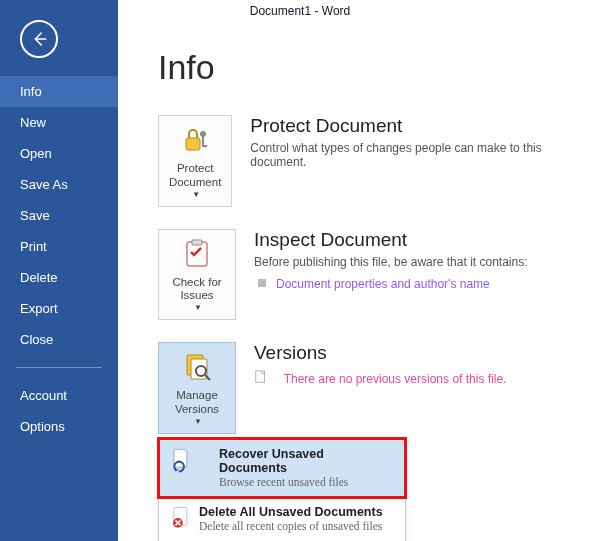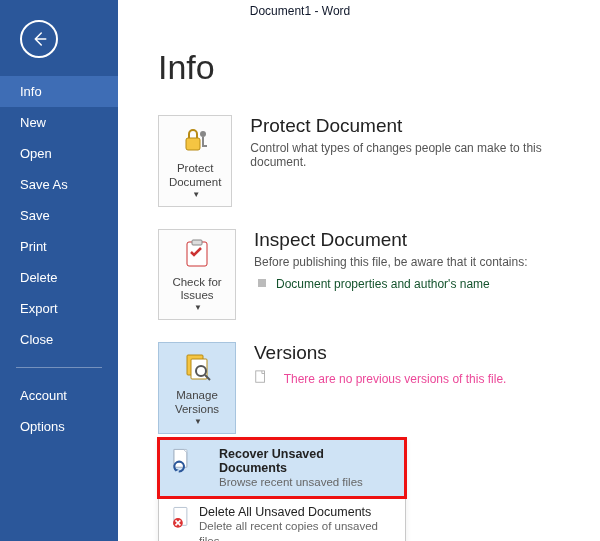--- a/index.html
+++ b/index.html
@@ -17,32 +17,32 @@
     .tile { width: 78px; border: 1px solid #d0d0d0; background: #fcfcfc; padding: 8px 4px 6px 4px; text-align: center; cursor: pointer; }
     .tile svg { width: 32px; height: 32px; display: block; margin: 0 auto 4px auto; }
     .tile .tlabel { font-size: 11.5px; color: #444; line-height: 1.2; }
     .tile .drop { font-size: 8px; color: #444; margin-left: 2px; display: inline-block; transform: translateY(-1px); }
     .tlabel-wrap { display: inline-flex; align-items: center; justify-content: center; flex-wrap: wrap; gap: 1px 3px; }
     .sec-body { margin-left: 18px; }
     .sec-h { font-size: 19px; color: #222; font-weight: 400; margin-bottom: 4px; }
     .sec-desc { font-size: 12px; color: #555; }
     .sec-list { margin-top: 6px; padding-left: 4px; }
     .sec-list .bullet { display: inline-block; width: 8px; height: 8px; background: #bbb; margin-right: 10px; vertical-align: middle; }
-    .sec-list .li-text { font-size: 12px; color: #14532d; vertical-align: middle; }
+    .sec-list .li-text { font-size: 12px; color: #8b5cf6; vertical-align: middle; }
     .ver-icon { display: inline-block; width: 16px; margin-right: 10px; vertical-align: middle; }
     .ver-text { font-size: 12px; color: #ec4899; vertical-align: middle; }
     .versions .tile { background: #cfe3f5; border-color: #a7c4de; }
     .version-menu { position: absolute; left: 0; top: 0; width: 248px; border: 1px solid #c9c9c9; background: #fff; box-shadow: 0 2px 6px rgba(0,0,0,.08); }
     .vm-item { display: flex; padding: 8px 10px; align-items: flex-start; cursor: pointer; }
     .vm-item.highlight { background: #cfe3f5; }
     .vm-item.hlwrap { outline: 3px solid #e11; outline-offset: -1px; gap: 20px; }
     .vm-icon { width: 30px; flex: 0 0 30px; }
     .vm-icon svg { width: 26px; height: 26px; }
-    .vm-text .vm-title { font-size: 12.5px; color: #222; font-weight: 400; }
-    .vm-text .vm-desc { font-size: 11.5px; color: #666; line-height: 1.25; }
+    .vm-text .vm-title { font-size: 12.5px; color: #222; font-weight: 700; }
+    .vm-text .vm-desc { font-size: 11.5px; color: #666; line-height: 1.25; font-family: Liberation Serif, serif; }
     .highlight .vm-title { font-weight: 700; }
     .menu-wrap { position: relative; margin-left: 0; margin-top: 4px; }
     .versions-tile-wrap { position: relative; }
   </style>
 </head>
 <body>
 
 <div class="title-bar">Document1 - Word</div>
 
 <div class="sidebar">

